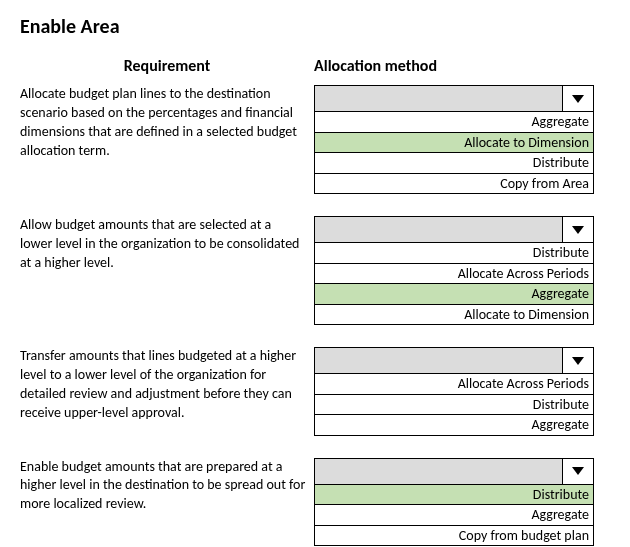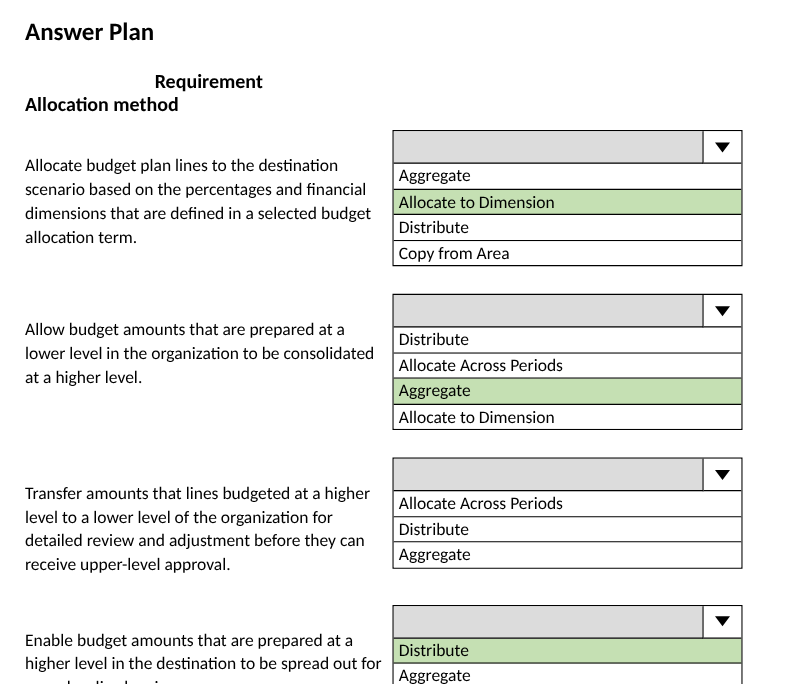--- a/index.html
+++ b/index.html
@@ -12,21 +12,20 @@
       padding: 14px 20px;
     }
     .title {
       font-size: 20px;
       font-weight: bold;
       margin-bottom: 18px;
     }
     .headers {
       display: flex;
       margin-bottom: 10px;
-      flex-direction: column;
     }
     .header-req {
       width: 294px;
       text-align: center;
       font-weight: bold;
       font-size: 16px;
     }
     .header-method {
       flex: 1;
       text-align: left;
@@ -35,21 +34,20 @@
     }
     .row {
       display: flex;
       margin-bottom: 22px;
       align-items: flex-start;
     }
     .requirement {
       width: 294px;
       padding-right: 8px;
       line-height: 1.35;
-      margin-top: 20px;
     }
     .method {
       flex: 1;
     }
     .dropdown-box {
       border: 1px solid #000;
       width: 280px;
     }
     .dropdown-top {
       display: flex;
@@ -71,32 +69,33 @@
     }
     .dropdown-arrow svg {
       width: 14px;
       height: 10px;
     }
     .option {
       padding: 1px 4px;
       line-height: 1.25;
       border-bottom: 1px solid #000;
       background: #fff;
+      text-align: right;
     }
     .option:last-child {
       border-bottom: none;
     }
     .option.selected {
       background: #c5e0b3;
     }
   </style>
 </head>
 <body>
 
-<div class="title">Answer Plan</div>
+<div class="title">Enable Area</div>
 
 <div class="headers">
   <div class="header-req">Requirement</div>
   <div class="header-method">Allocation method</div>
 </div>
 
 <div id="rows-container">
     <div class="row">
       <div class="requirement">Allocate budget plan lines to the destination scenario based on the percentages and financial dimensions that are defined in a selected budget allocation term.</div>
       <div class="method">
@@ -110,21 +109,21 @@
             </div>
           </div>
           <div class="option">Aggregate</div>
           <div class="option selected">Allocate to Dimension</div>
           <div class="option">Distribute</div>
           <div class="option">Copy from Area</div>
         </div>
       </div>
     </div>
     <div class="row">
-      <div class="requirement">Allow budget amounts that are prepared at a lower level in the organization to be consolidated at a higher level.</div>
+      <div class="requirement">Allow budget amounts that are selected at a lower level in the organization to be consolidated at a higher level.</div>
       <div class="method">
         <div class="dropdown-box">
           <div class="dropdown-top">
             <div class="dropdown-field"></div>
             <div class="dropdown-arrow">
               <svg viewBox="0 0 14 10">
                 <polygon points="1,1 13,1 7,9" fill="#000"></polygon>
               </svg>
             </div>
           </div>

